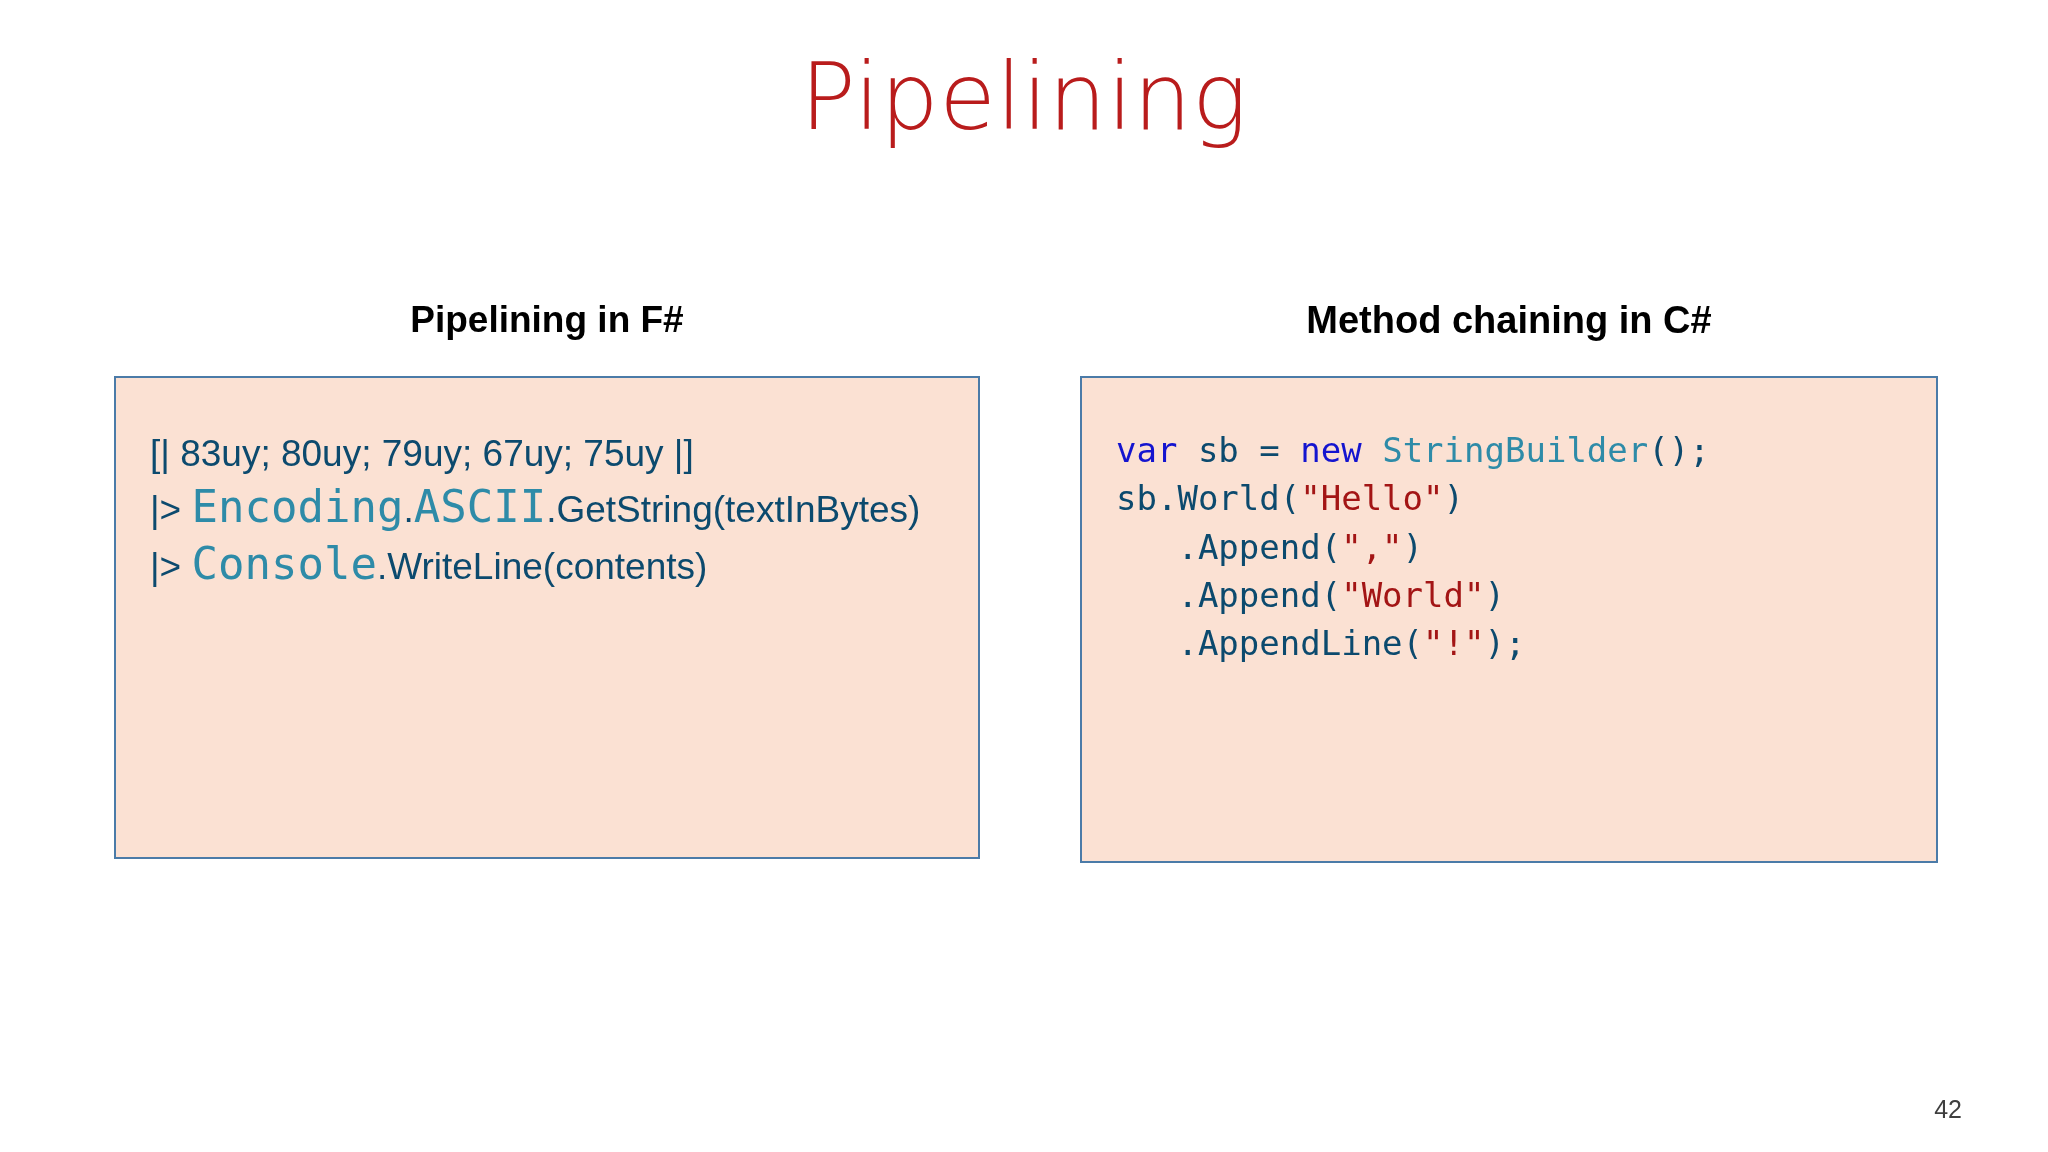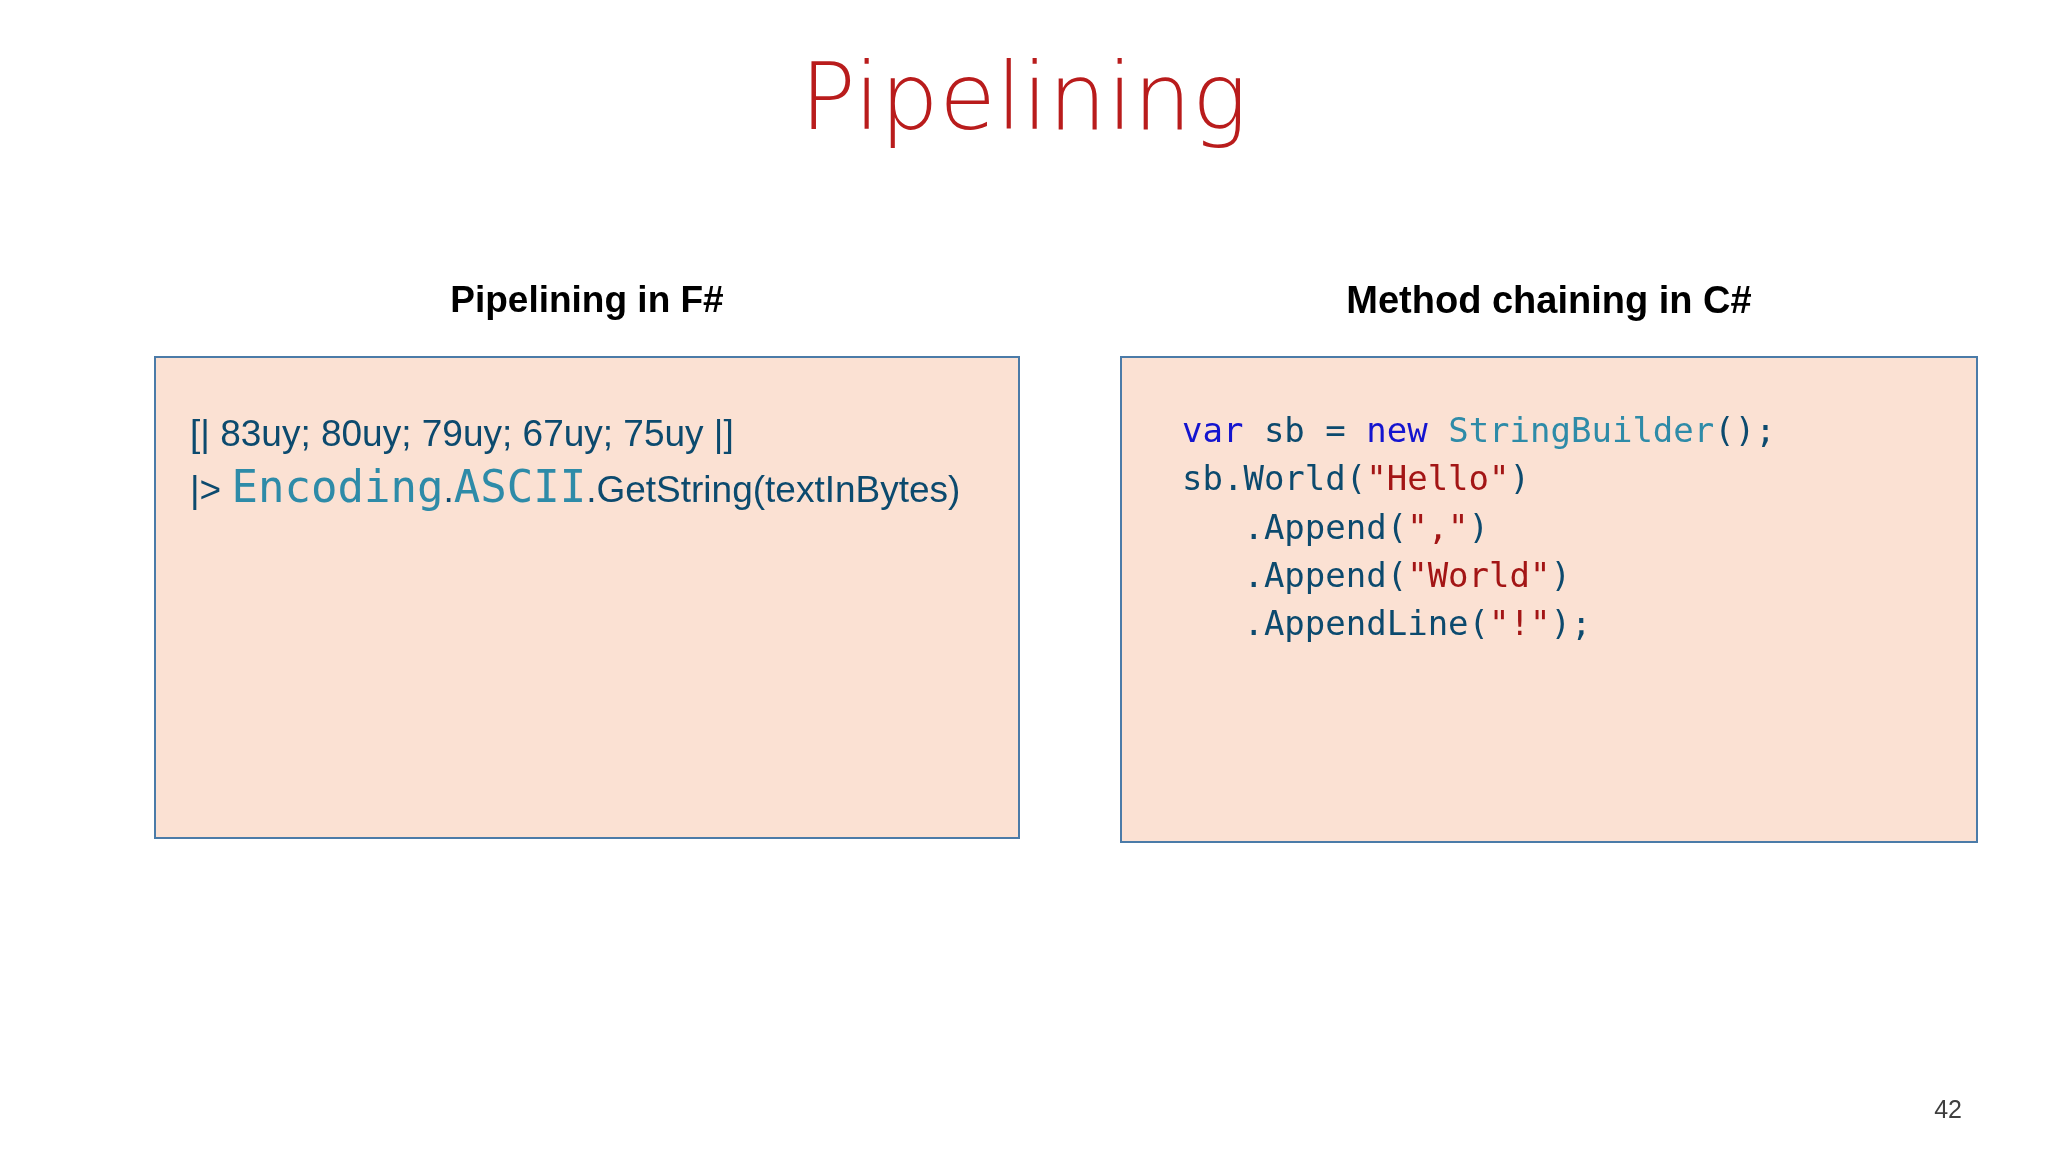--- a/index.html
+++ b/index.html
@@ -26,22 +26,21 @@
     font-weight: 300;
     font-size: 92px;
     line-height: 1.0;
     color: #b91c1c;
     letter-spacing: 0.5px;
   }
 
   
   .panel {
     position: absolute;
-    top: 280px;
-    margin-left: 40px;
+    top: 300px;
   }
   .panel-left  { left: 114px;  width: 866px; }
   .panel-right { left: 1080px; width: 858px; }
 
   .panel-heading {
     font-family: "Liberation Sans", sans-serif;
     font-weight: bold;
     font-size: 37px;
     line-height: 1.1;
     color: #000000;
@@ -57,21 +56,21 @@
     box-sizing: border-box;
     height: 483px;
     overflow: hidden;
   }
   .panel-right .code-box { height: 487px; }
 
   .code-inner {
     padding: 52px 0 0 34px;
   }
   .panel-right .code-inner {
-    padding: 48px 0 0 60px;
+    padding: 48px 0 0 34px;
   }
 
   
   .code-line {
     white-space: pre;
     line-height: 1.30;
     color: #000000;
   }
 
   
@@ -111,20 +110,21 @@
 <body>
 
 <div class="slide-title">Pipelining</div>
 
 <div class="panel panel-left">
   <div class="panel-heading">Pipelining in F#</div>
   <div class="code-box">
     <div class="code-inner fsharp">
         <div class="code-line"><span class="tok-plain">[| 83uy; 80uy; 79uy; 67uy; 75uy |]</span></div>
         <div class="code-line"><span class="tok-plain">|&gt; </span><span class="tok-type mono">Encoding</span><span class="tok-plain">.</span><span class="tok-type mono">ASCII</span><span class="tok-plain">.GetString(textInBytes)</span></div>
+        <div class="code-line"><span class="tok-plain">|&gt; </span><span class="tok-type mono">Console</span><span class="tok-plain">.WriteLine(contents)</span></div>
       </div>
   </div>
 </div>
 
 <div class="panel panel-right">
   <div class="panel-heading">Method chaining in C#</div>
   <div class="code-box">
     <div class="code-inner csharp">
         <div class="code-line"><span class="tok-keyword">var</span><span class="tok-plain"> sb = </span><span class="tok-keyword">new</span><span class="tok-plain"> </span><span class="tok-type">StringBuilder</span><span class="tok-plain">();</span></div>
         <div class="code-line"><span class="tok-plain">sb.World(</span><span class="tok-string">"Hello"</span><span class="tok-plain">)</span></div>

